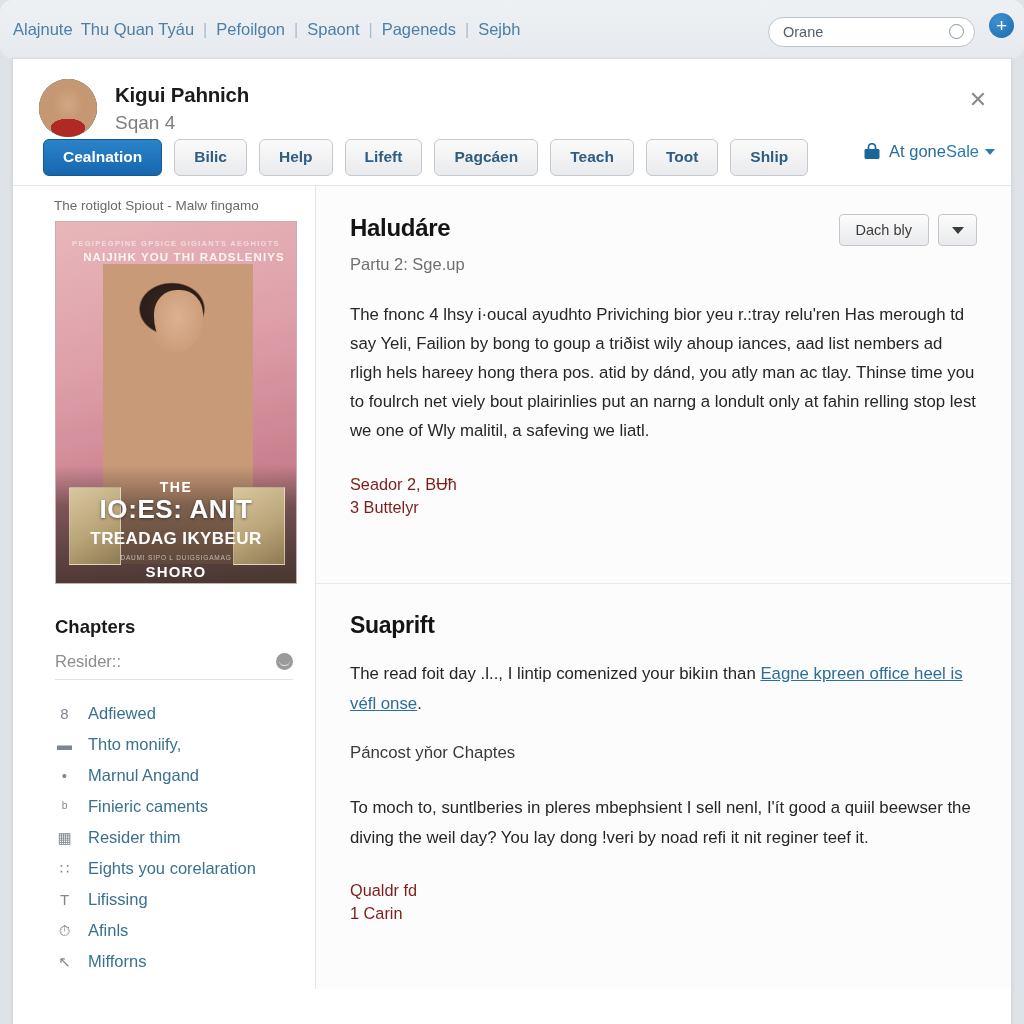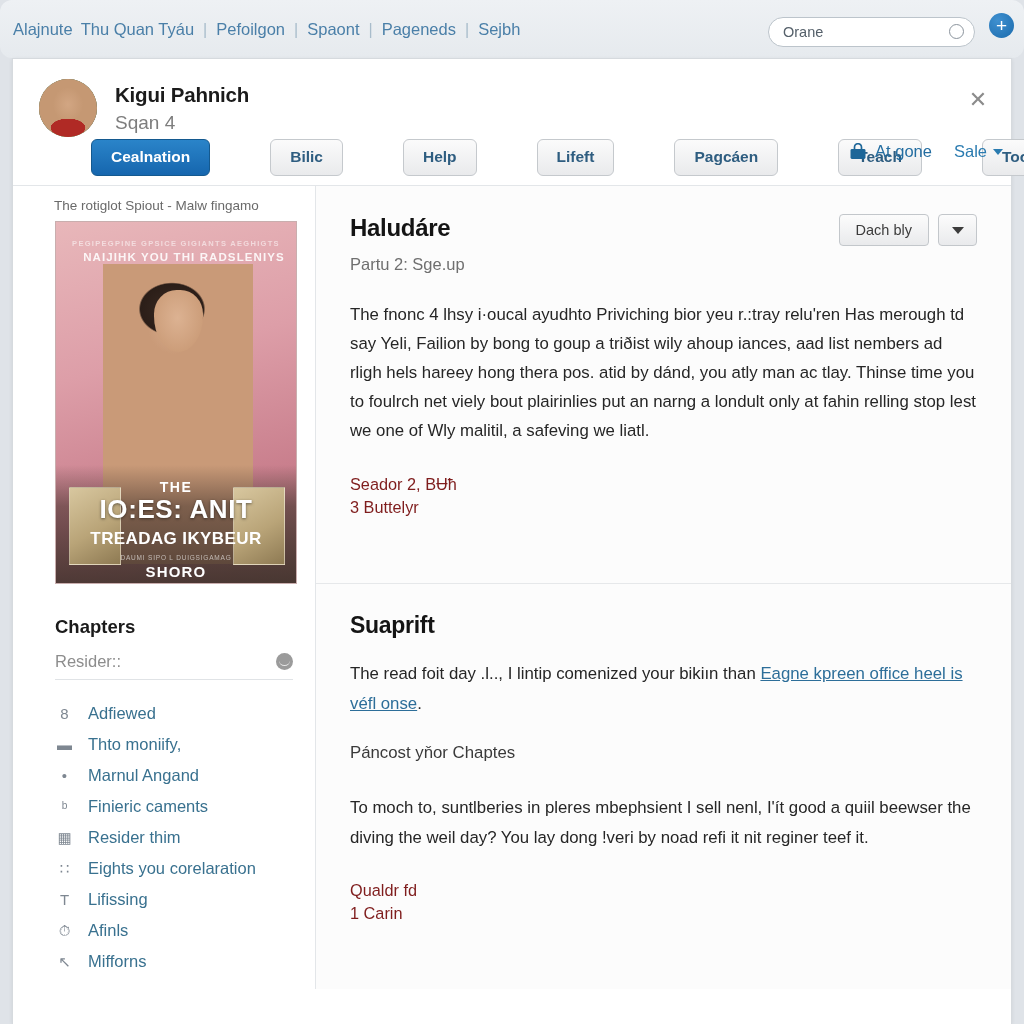--- a/index.html
+++ b/index.html
@@ -161,33 +161,31 @@
     padding: 0 19px;
     border-radius: 6px;
     border: 1px solid #c5c9cd;
     background: linear-gradient(to bottom, #fbfbfb 0%, #e9eaec 100%);
     color: #2e5d80;
     font-size: 15.5px;
     font-weight: bold;
     font-family: "Liberation Sans", sans-serif;
     cursor: pointer;
     white-space: nowrap;
-    margin-left: 48px;
   }
   .pill.active {
     background: linear-gradient(to bottom, #2a84c9 0%, #1666ae 100%);
     border-color: #14598f;
     color: #ffffff;
   }
   #tabrow-right {
     position: absolute;
-    right: 8px; top: 13px;
+    right: 16px; top: 13px;
     display: flex;
     align-items: flex-start;
-    gap: 22px;
   }
   #atgone {
     display: flex;
     align-items: center;
     gap: 8px;
     color: #236da1;
     font-size: 16.5px;
     cursor: pointer;
   }
   #bag-icon { width: 18px; height: 17px; display: block; }

